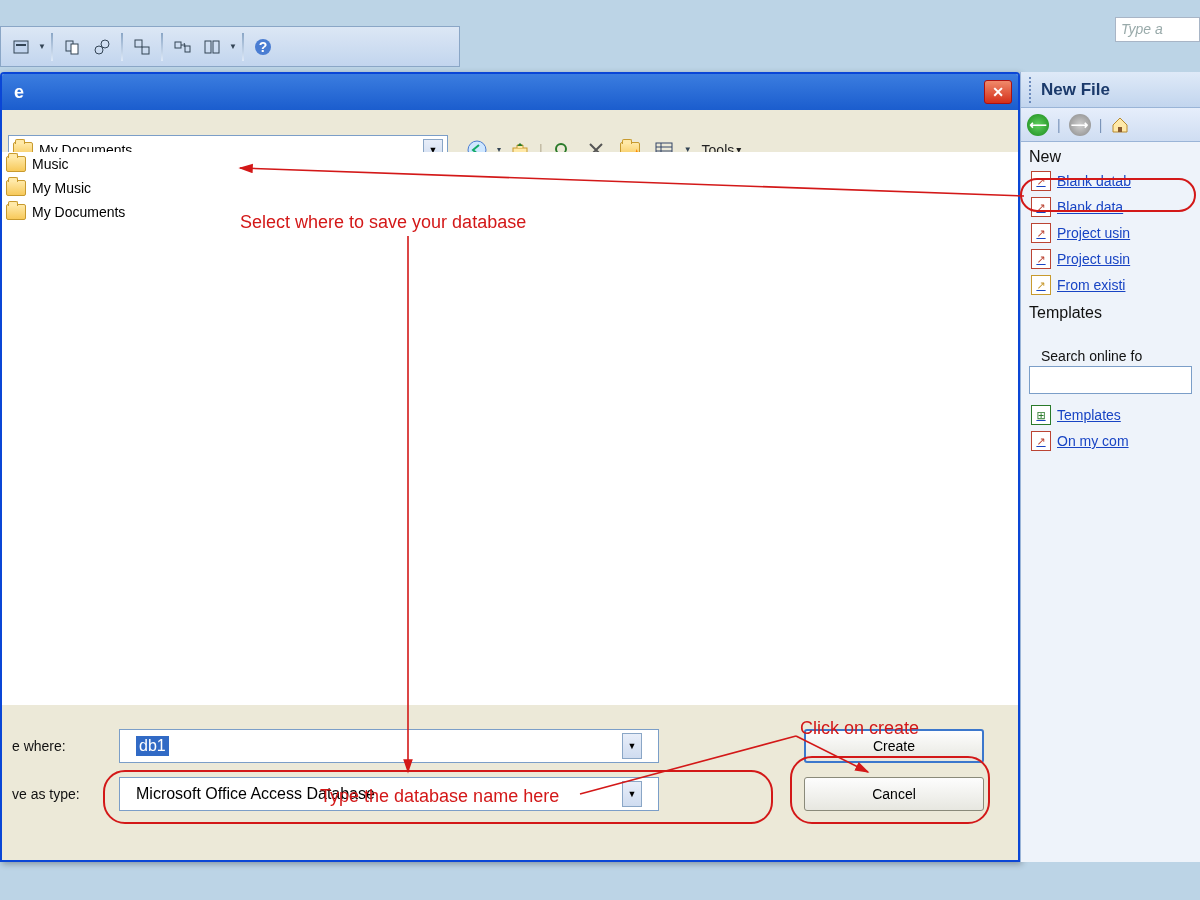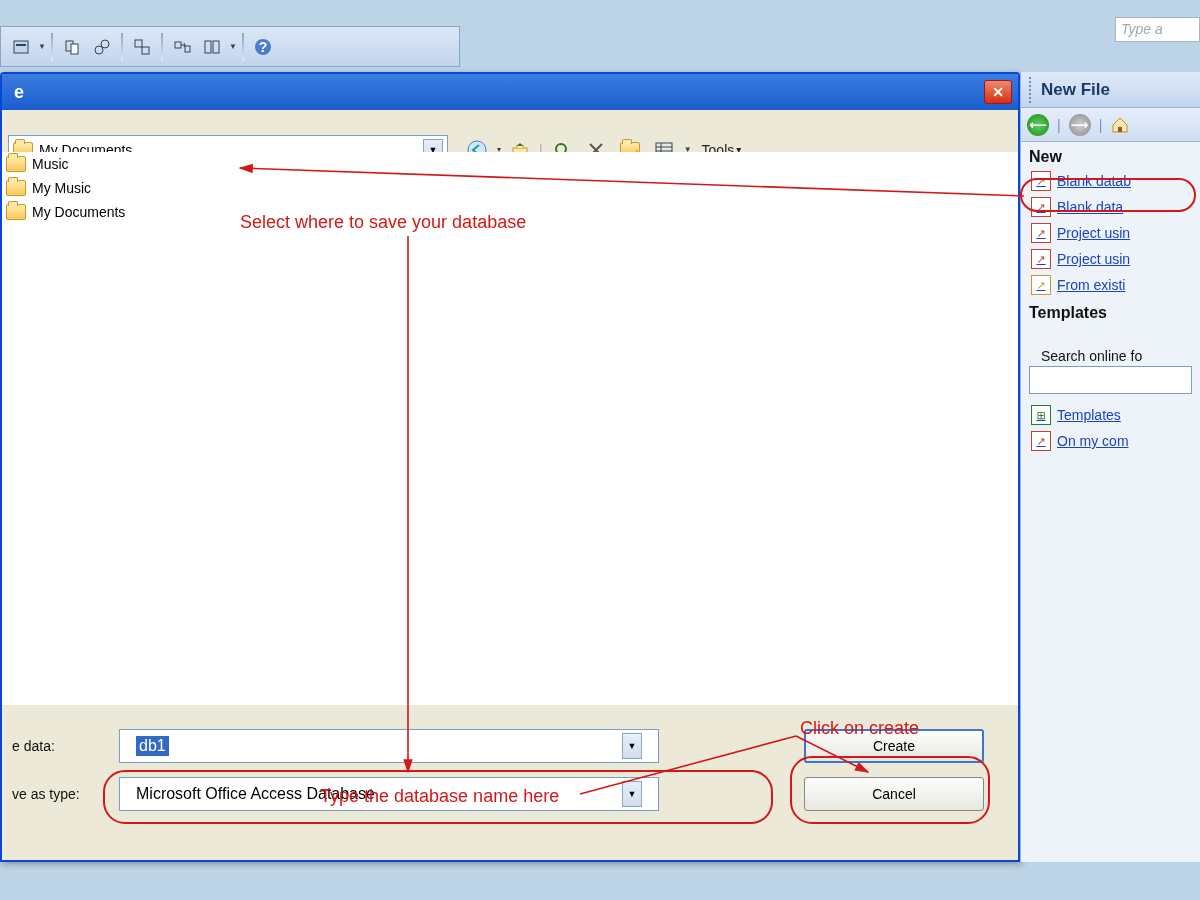--- a/index.html
+++ b/index.html
@@ -50,21 +50,21 @@
   
   .taskpane { position:absolute; right:0; top:72px; width:180px; height:790px; background:#eef3fa; border-left:1px solid #9ab4d7; overflow:hidden;}
   .tp-header { height:36px; background:linear-gradient(#dfeaf8,#c2d5ee); display:flex; align-items:center; padding:1px 8px; font-weight:bold; font-size:17px; color:#1b3a6b; border-bottom:1px solid #9ab4d7;}
   .tp-header:before{content:""; width:4px; height:26px; border-left:2px dotted #6b8abc; margin-right:6px;}
   .tp-nav{ height:34px; background:linear-gradient(#e6eefb,#cfddf2); display:flex; align-items:center; gap:8px; padding:0 6px; border-bottom:1px solid #9ab4d7;}
   .nav-btn{ width:22px;height:22px;border-radius:50%;display:flex;align-items:center;justify-content:center; font-weight:bold; color:#fff; font-size:12px;}
   .nav-back{ background:radial-gradient(#5fcf5f,#1a8a1a);}
   .nav-fwd{ background:radial-gradient(#d0d0d0,#888);}
   .tp-sep{ color:#7a94b9;}
   .home-ic{ width:20px;height:20px;}
-  .tp-section{ padding:6px 6px 2px 8px; font-weight:bold; font-size:16px; color:#111;}
+  .tp-section{ padding:6px 6px 2px 8px; font-weight:normal; font-size:16px; color:#111;}
   .tp-item{ display:flex; align-items:center; gap:6px; padding:3px 10px; color:#1844c4; cursor:pointer; text-decoration:underline; white-space:nowrap;}
   .tp-item .ic{width:20px;height:20px; background:#fff; border:1px solid #b43; display:flex;align-items:center;justify-content:center; font-size:11px; color:#b43; text-decoration:none;}
   .tp-search{ margin:2px 8px 8px 8px;}
   .tp-input{ width:100%; height:28px; border:1px solid #7b9ec8; background:#fff;}
 
   
   .anno-text{ position:absolute; color:#d31818; font-size:18px; font-family: Arial; }
   .anno-svg{ position:absolute; left:0; top:0; pointer-events:none;}
   .red-round{ position:absolute; border:2px solid #d31818; border-radius:22px;}
 
@@ -200,21 +200,21 @@
         <span>My Music</span>
       </div>
     <div class="file-item">
         <span class="folder-icon"></span>
         <span>My Documents</span>
       </div>
   </div>
 
   <div class="bottom">
     <div class="brow">
-      <span class="lbl">e data:</span>
+      <span class="lbl">e where:</span>
       <div class="combo">
         <span class="sel-text">db1</span>
         <input type="text" style="flex: 1 1 0%;">
         <div class="dd-btn">▼</div>
       </div>
       <div class="btn-col">
         <div class="btn primary">
             <span>Create</span>
           </div>
       </div>

